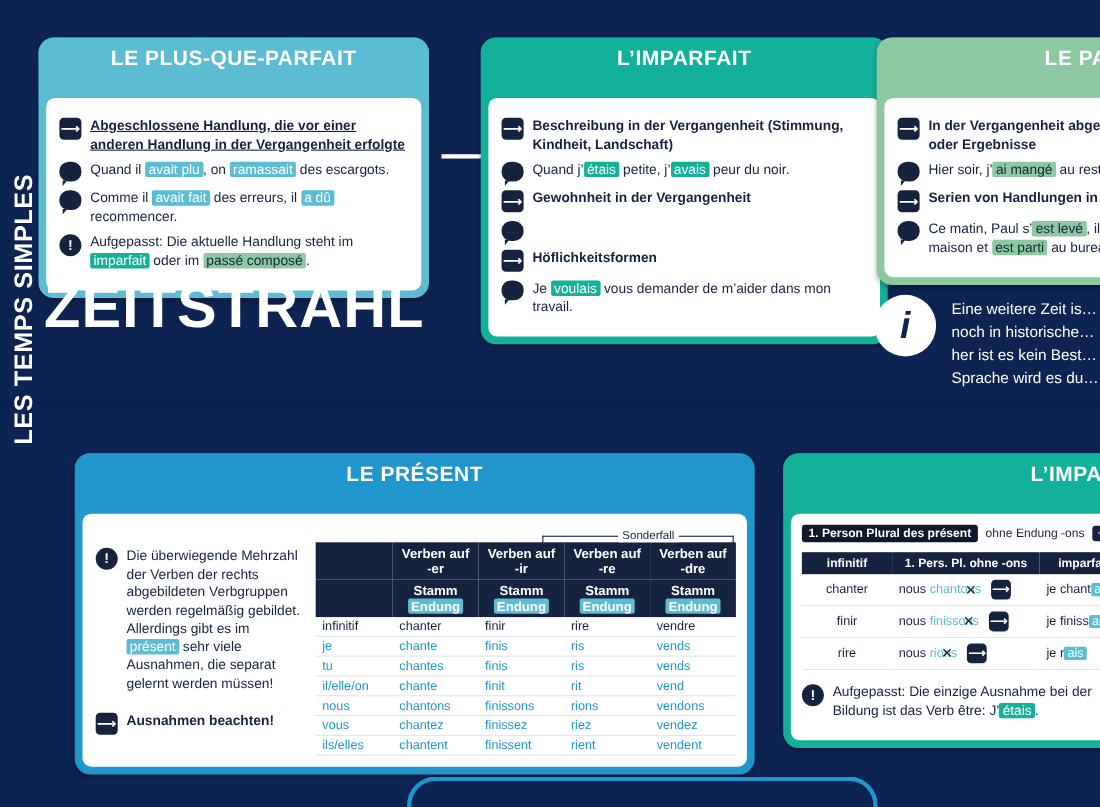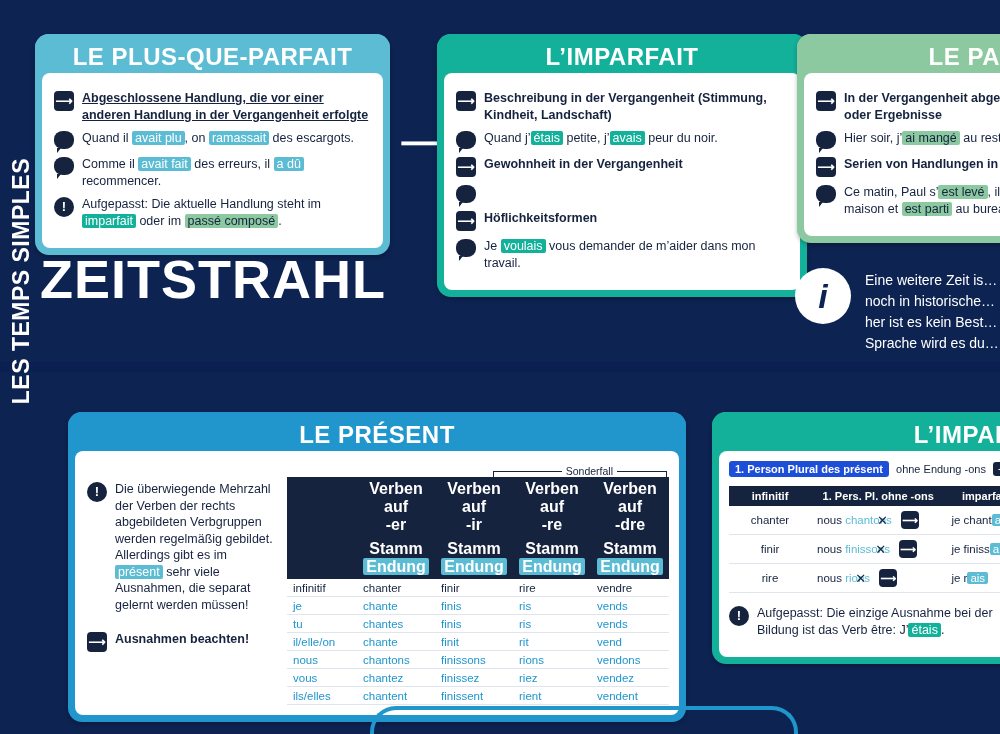--- a/index.html
+++ b/index.html
@@ -10,21 +10,21 @@
     overflow:hidden;
     position:relative;
   }
   .band-top{position:absolute;left:0;top:0;width:1000px;height:362px;background:#0d2352;}
   .band-bottom{position:absolute;left:0;top:372px;width:1000px;height:362px;background:#0d2352;}
 
   
   .card{position:absolute;border-radius:14px;overflow:hidden;box-shadow:0 2px 4px rgba(0,0,0,.25);}
   .card .hd{
     color:#fff;font-weight:bold;letter-spacing:.5px;
-    text-align:center;font-size:24px;padding:9px 6px 2px;
+    text-align:center;font-size:19px;padding:9px 6px 24px;
   }
   .card .bd{background:#fff;margin:0 7px 7px;border-radius:8px;padding:10px 12px 12px;}
 
   
   .c-lightblue .hd{background:#5bbcd4;}
   .c-lightblue{background:#5bbcd4;}
   .c-teal .hd{background:#13b09a;}
   .c-teal{background:#13b09a;}
   .c-green .hd{background:#8cc9a0;}
   .c-green{background:#8cc9a0;}
@@ -79,42 +79,42 @@
   .vlabel{
     position:absolute;left:8px;top:418px;width:260px;
     color:#fff;font-weight:bold;font-size:23px;letter-spacing:.5px;
     transform:rotate(-90deg);transform-origin:left top;
     text-align:right;
   }
 
   
   table{border-collapse:collapse;}
   .conj{font-size:11.5px;width:100%;}
-  .conj th{background:#16233f;color:#fff;font-size:16px;padding:3px 4px;text-align:center;font-weight:bold;}
+  .conj th{background:#16233f;color:#fff;font-size:12px;padding:3px 4px;text-align:center;font-weight:bold;}
   .conj td{padding:2.5px 6px;color:#2196cd;border-bottom:1px solid #dfe5ec;}
   .conj td.pron{color:#2196cd;text-align:left;}
   .conj td.stem{color:#16233f;}
   .conj tr.infl td{color:#16233f;}
   .conj .cell{text-align:left;}
   .stemend{font-size:9.5px;}
   .endbox{background:#5bbcd4;color:#fff;padding:0 3px;border-radius:2px;margin-top:36px;}
 
   .sonderfall{
     position:absolute;font-size:10.5px;color:#16233f;background:#fff;padding:0 4px;
   }
 
   
   .itab{font-size:11.5px;width:100%;border-collapse:collapse;}
   .itab th{background:#16233f;color:#fff;font-size:11px;padding:4px 6px;font-weight:bold;}
   .itab td{padding:5px 6px;border-bottom:1px solid #dfe5ec;color:#16233f;font-size:11.5px;}
   .strike{position:relative;}
   .strike:after{content:"\2715";position:absolute;left:50%;top:50%;transform:translate(-50%,-50%);color:#16233f;font-size:13px;}
 
   .rule-banner{
-    background:#1d4ed8;color:#fff;font-size:11px;font-weight:bold;padding:2px 6px;border-radius:3px;
+    background:#0f172a;color:#fff;font-size:11px;font-weight:bold;padding:2px 6px;border-radius:3px;
     display:inline-block;
   }
   .pill-dark{background:#16233f;color:#fff;font-size:11px;padding:1px 5px;border-radius:3px;display:inline-block;}
 
   .smallarrow{
     display:inline-block;width:18px;height:18px;border-radius:4px;background:#16233f;color:#fff;
     font-size:11px;line-height:18px;text-align:center;font-weight:bold;
   }
   .curve{position:absolute;left:370px;top:706px;width:420px;height:60px;border:4px solid #2196cd;border-bottom:none;border-radius:26px 26px 0 0;}
 </style>

